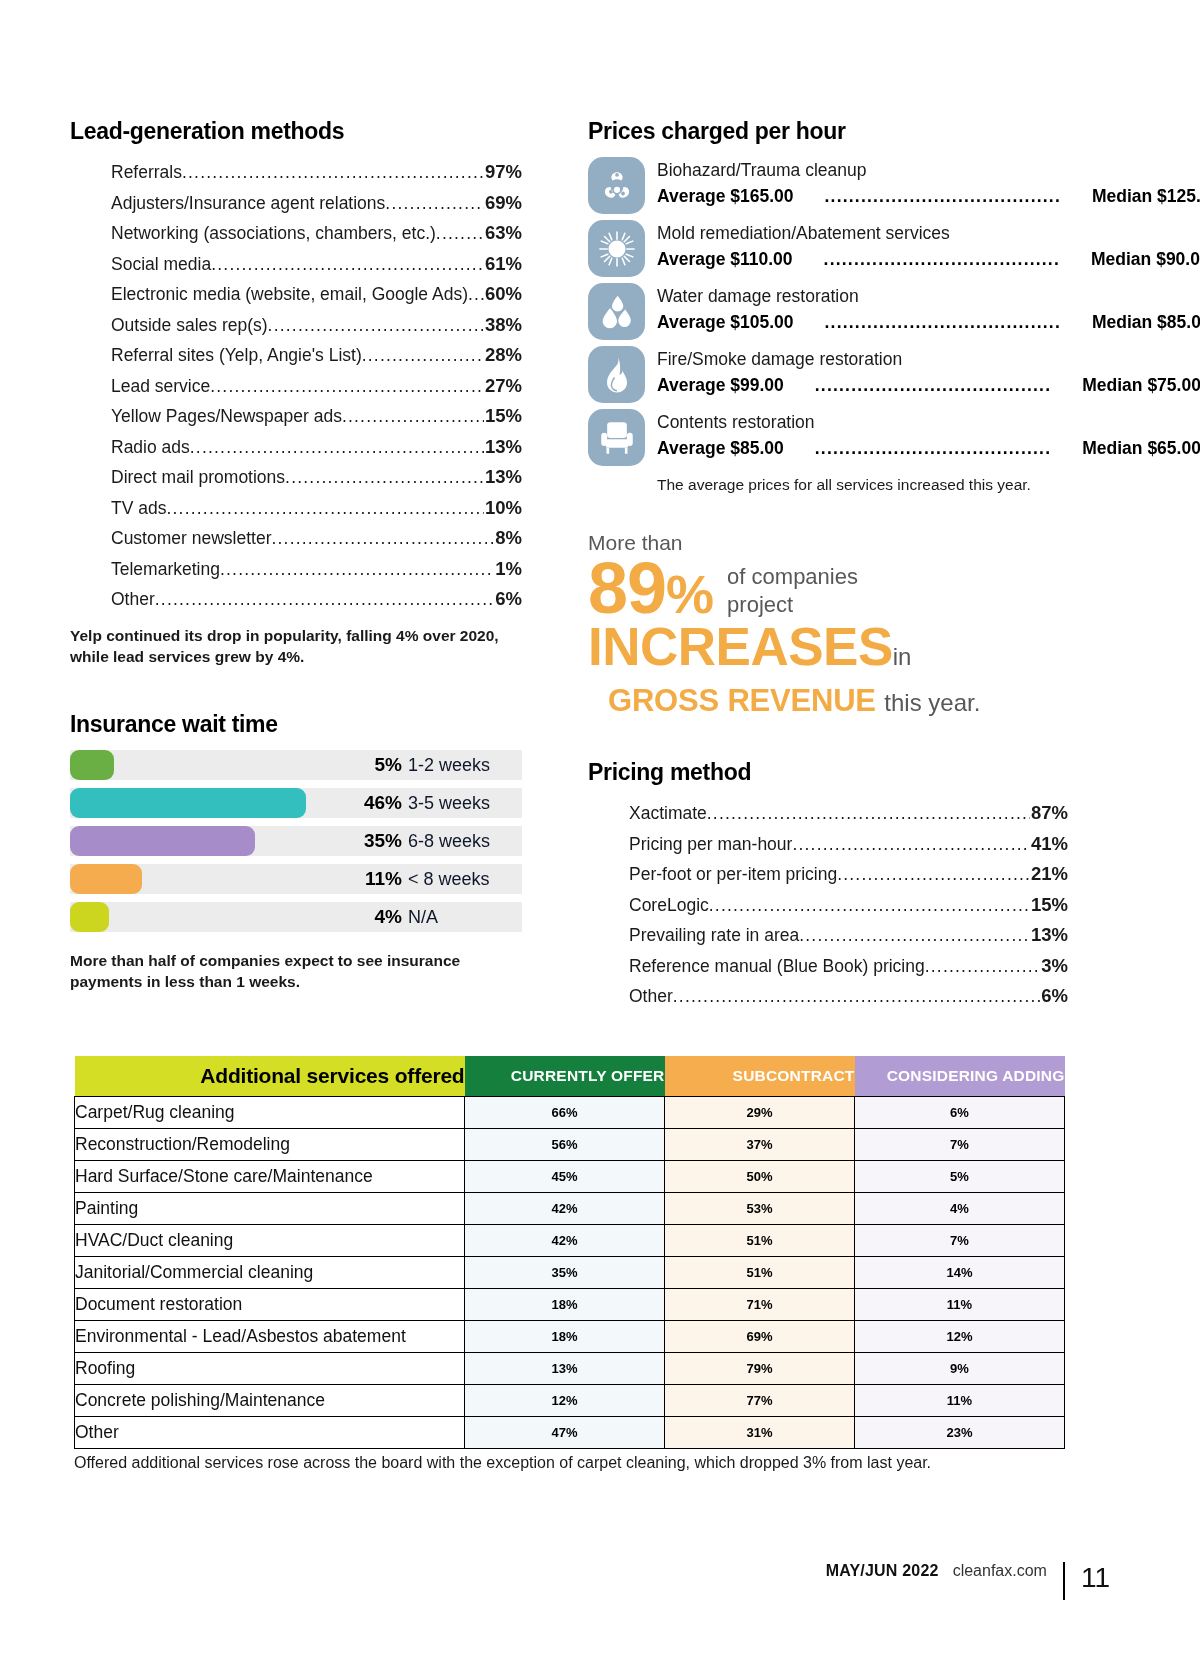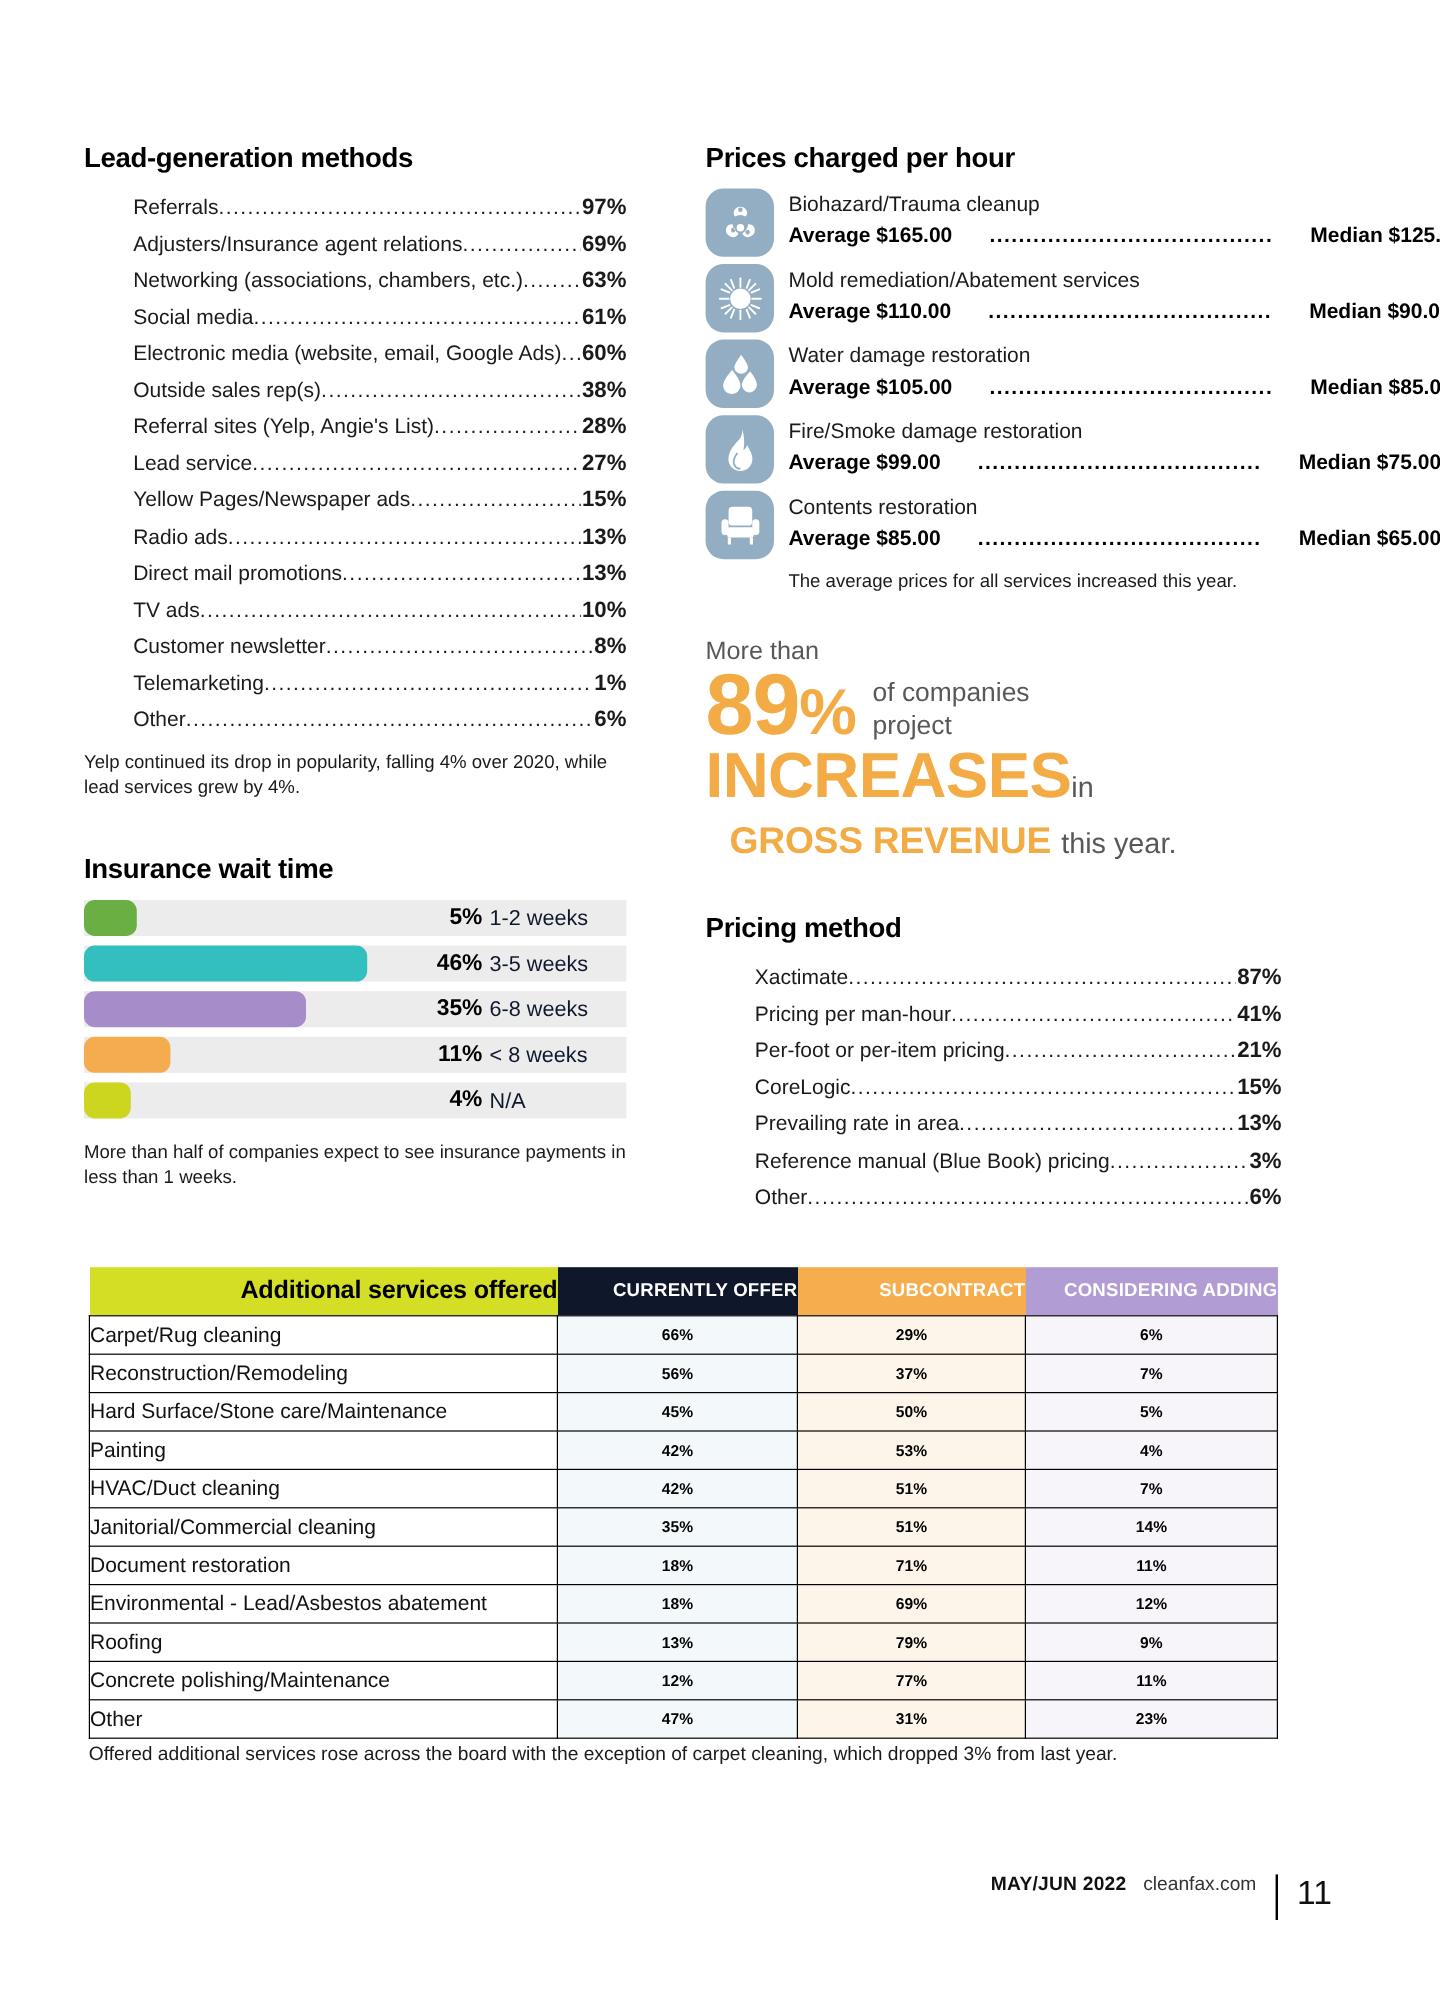--- a/index.html
+++ b/index.html
@@ -56,20 +56,21 @@
     font-weight: bold;
     font-size: 18.5px;
     padding-left: 1px;
   }
 
   .caption {
     font-size: 15.5px;
     line-height: 21px;
     color: #1a1a1a;
     margin-top: 10px;
+    font-weight: bold;
   }
 
   
   .price-list { margin-top: 6px; }
   .price-item { display: flex; align-items: flex-start; margin-bottom: 6px; }
   .price-icon {
     flex: 0 0 auto;
     width: 57px; height: 57px;
     border-radius: 15px;
     background: #93aec3;
@@ -148,21 +149,21 @@
   
   .tbl-wrap { position: absolute; left: 74px; top: 1056px; width: 990px; }
   table.svc { border-collapse: collapse; width: 990px; table-layout: fixed; }
   table.svc th, table.svc td { border: 1.5px solid #000; padding: 0; }
   table.svc thead th { border: none; text-align: right; }
   th.h-name {
     background: #d4de24; text-align: left;
     font-size: 21px; font-weight: bold; color: #000;
     padding: 7px 0 7px 12px; height: 40px; letter-spacing: -0.2px;
   }
-  th.h-cur  { background: #0f172a; margin-top: 38px; }
+  th.h-cur  { background: #15803d; margin-top: 38px; }
   th.h-sub  { background: #f5ad4e; }
   th.h-con  { background: #b29cd4; }
   th.h-c {
     color: #ffffff; font-size: 15.5px; font-weight: bold;
     letter-spacing: 0.2px; height: 40px;
   }
   td.c-name {
     text-align: left; font-size: 17.5px; color: #111;
     padding: 5px 0 5px 10px; height: 32px; background: #fff;
   }

